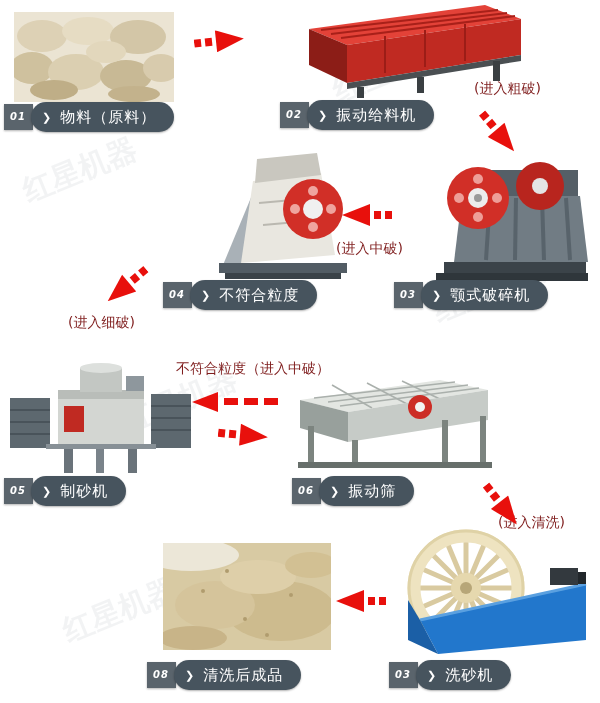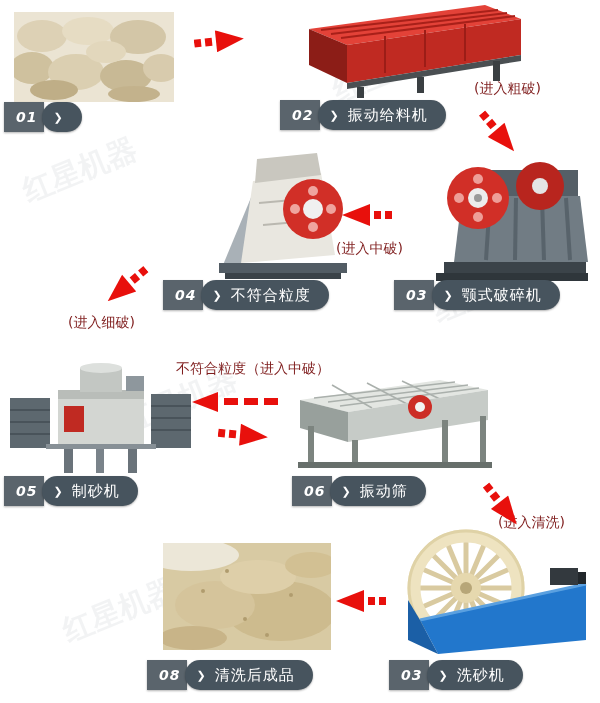--- a/index.html
+++ b/index.html
@@ -2,21 +2,21 @@
 <html><head>
 <meta charset="utf-8">
 <style>
   html,body{margin:0;padding:0;}
   body{font-family:"DejaVu Sans","Liberation Sans",sans-serif;background:#ffffff;}
   .canvas{position:relative;width:600px;height:703px;background:#ffffff;overflow:hidden;}
   .wm{position:absolute;color:#9aa4ac;opacity:.12;font-size:30px;font-weight:bold;transform:rotate(-22deg);white-space:nowrap;pointer-events:none;}
   .illus{position:absolute;}
   .illus svg{display:block;width:100%;height:100%;}
   .step-label{position:absolute;display:flex;align-items:center;z-index:4;}
-  .num{background:#5a646c;color:#fff;font-size:14px;font-weight:bold;font-style:italic;line-height:1;padding:8px 7px 8px 12px;letter-spacing:1px;box-shadow:0 1px 2px rgba(0,0,0,.3);}
+  .num{background:#5a646c;color:#fff;font-size:10px;font-weight:bold;font-style:italic;line-height:1;padding:8px 7px 8px 6px;letter-spacing:1px;box-shadow:0 1px 2px rgba(0,0,0,.3);}
   .pill{background:#47545e;color:#fff;border-radius:16px;height:30px;display:flex;align-items:center;gap:8px;padding:0 18px 0 11px;font-size:15px;letter-spacing:1px;white-space:nowrap;box-shadow:0 1px 2px rgba(0,0,0,.3);margin-left:-2px;}
   .chev{font-size:11px;line-height:1;}
   .annot{position:absolute;font-size:14px;color:#7f1d1d;white-space:nowrap;z-index:3;}
   .arrow{position:absolute;z-index:3;}
   .arrow svg{display:block;}
 </style>
 </head>
 <body>
 
 <div class="canvas">
@@ -183,20 +183,21 @@
       <circle cx="128" cy="52" r="2" fill="#b09c6e"></circle>
       <circle cx="64" cy="28" r="2" fill="#b09c6e"></circle>
       <circle cx="104" cy="92" r="2" fill="#b09c6e"></circle>
     </svg>
   </div>
 
   <div class="step-label" style="left:4px;top:102px">
     <span class="num">01</span>
     <span class="pill">
         <span class="chev">❯</span>
+        <span>物料（原料）</span>
       </span>
   </div>
   <div class="step-label" style="left:280px;top:100px">
     <span class="num">02</span>
     <span class="pill">
         <span class="chev">❯</span>
         <span>振动给料机</span>
       </span>
   </div>
   <div class="step-label" style="left:394px;top:280px">

